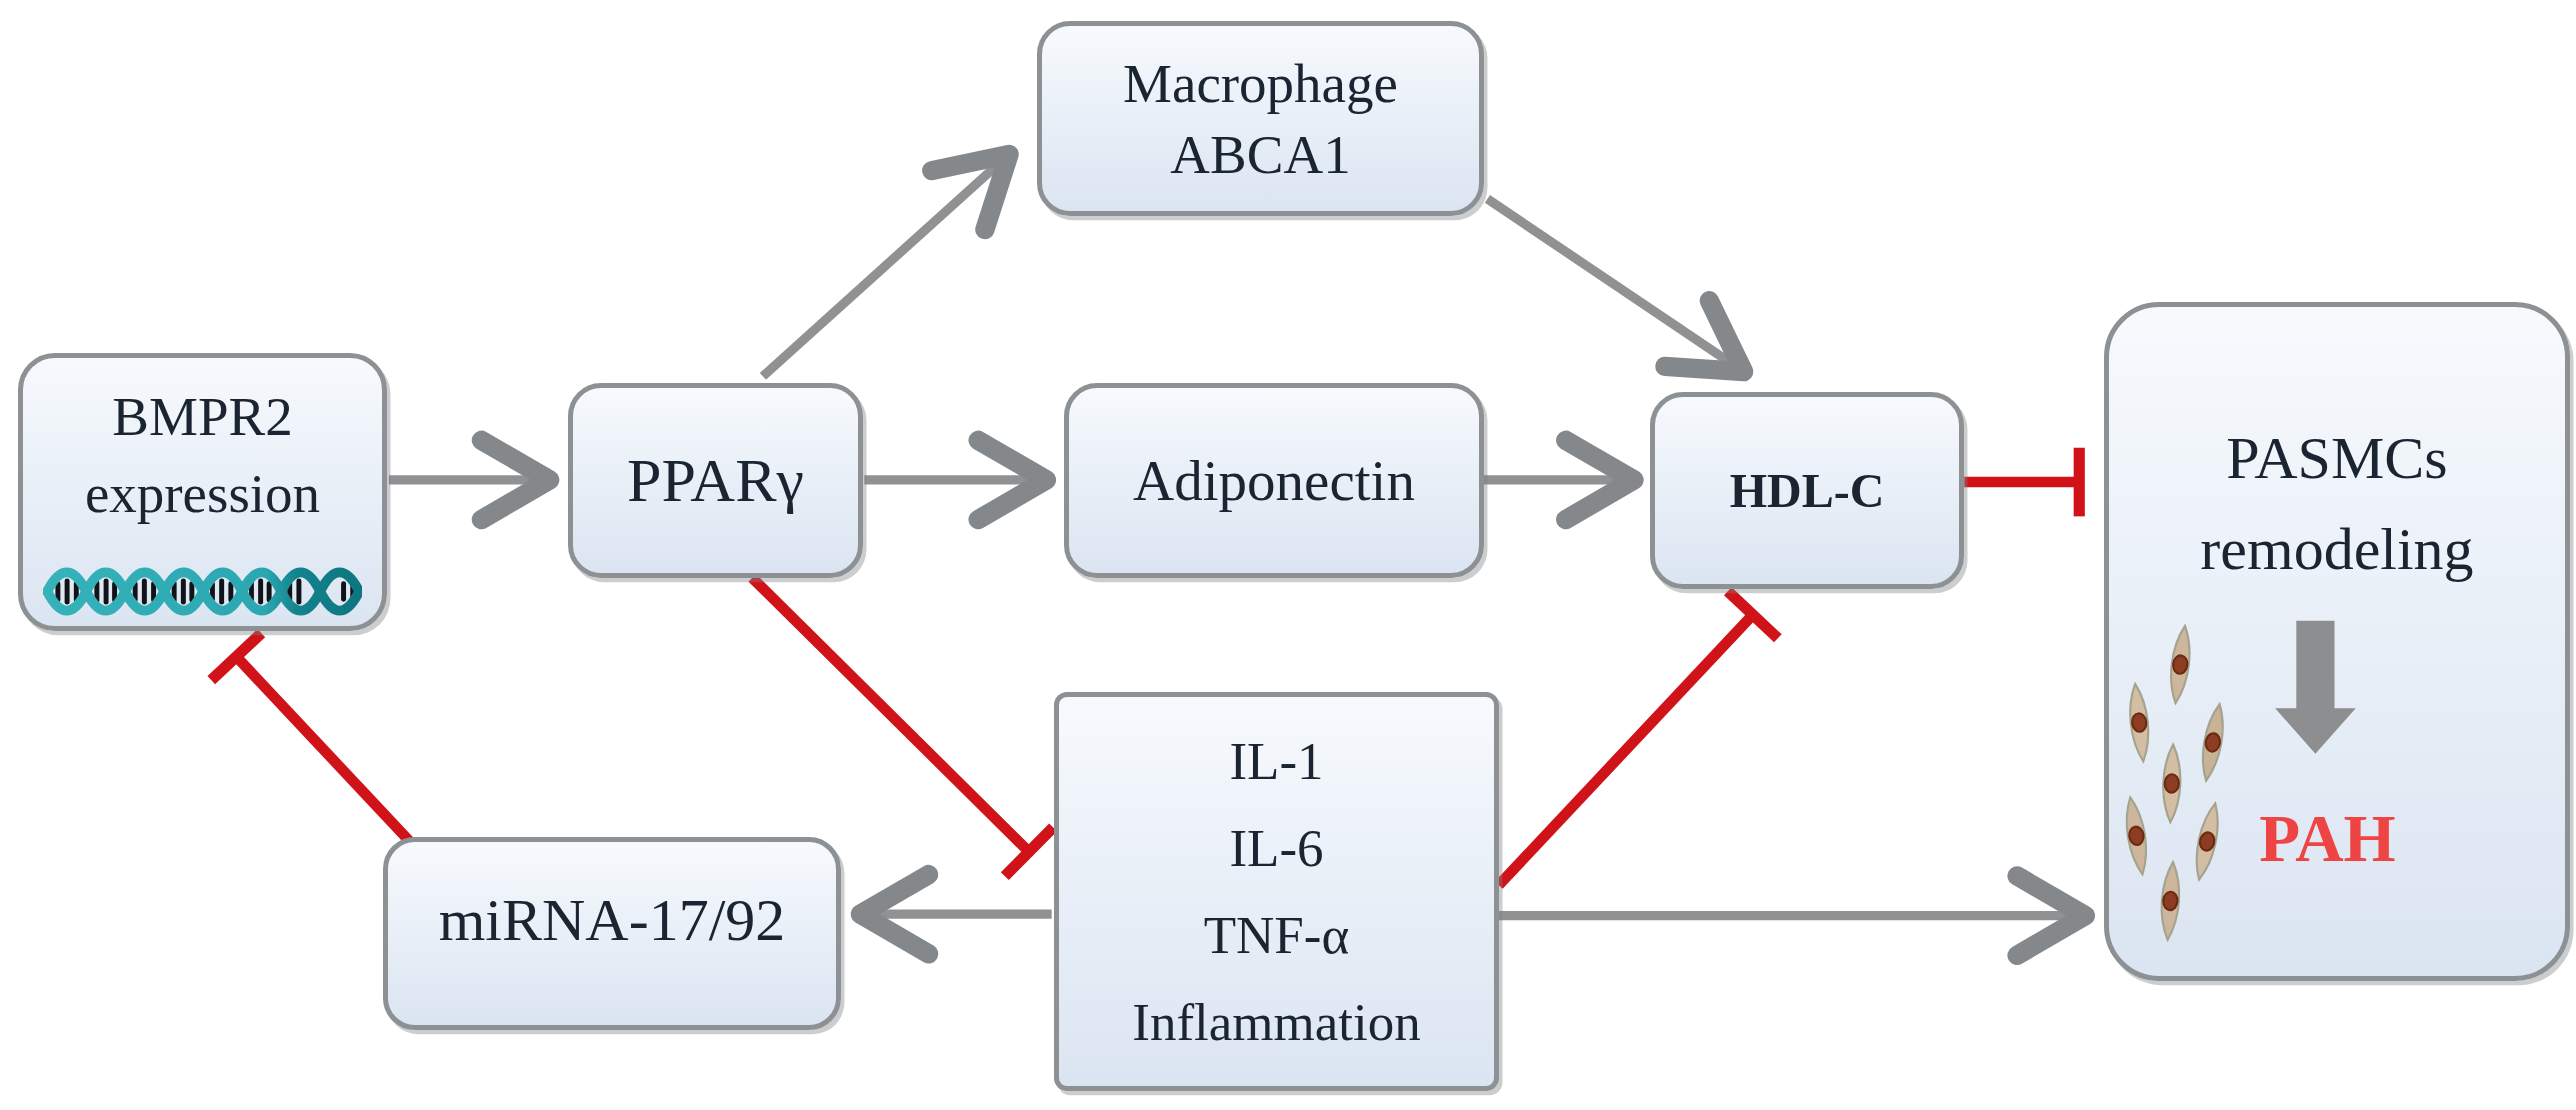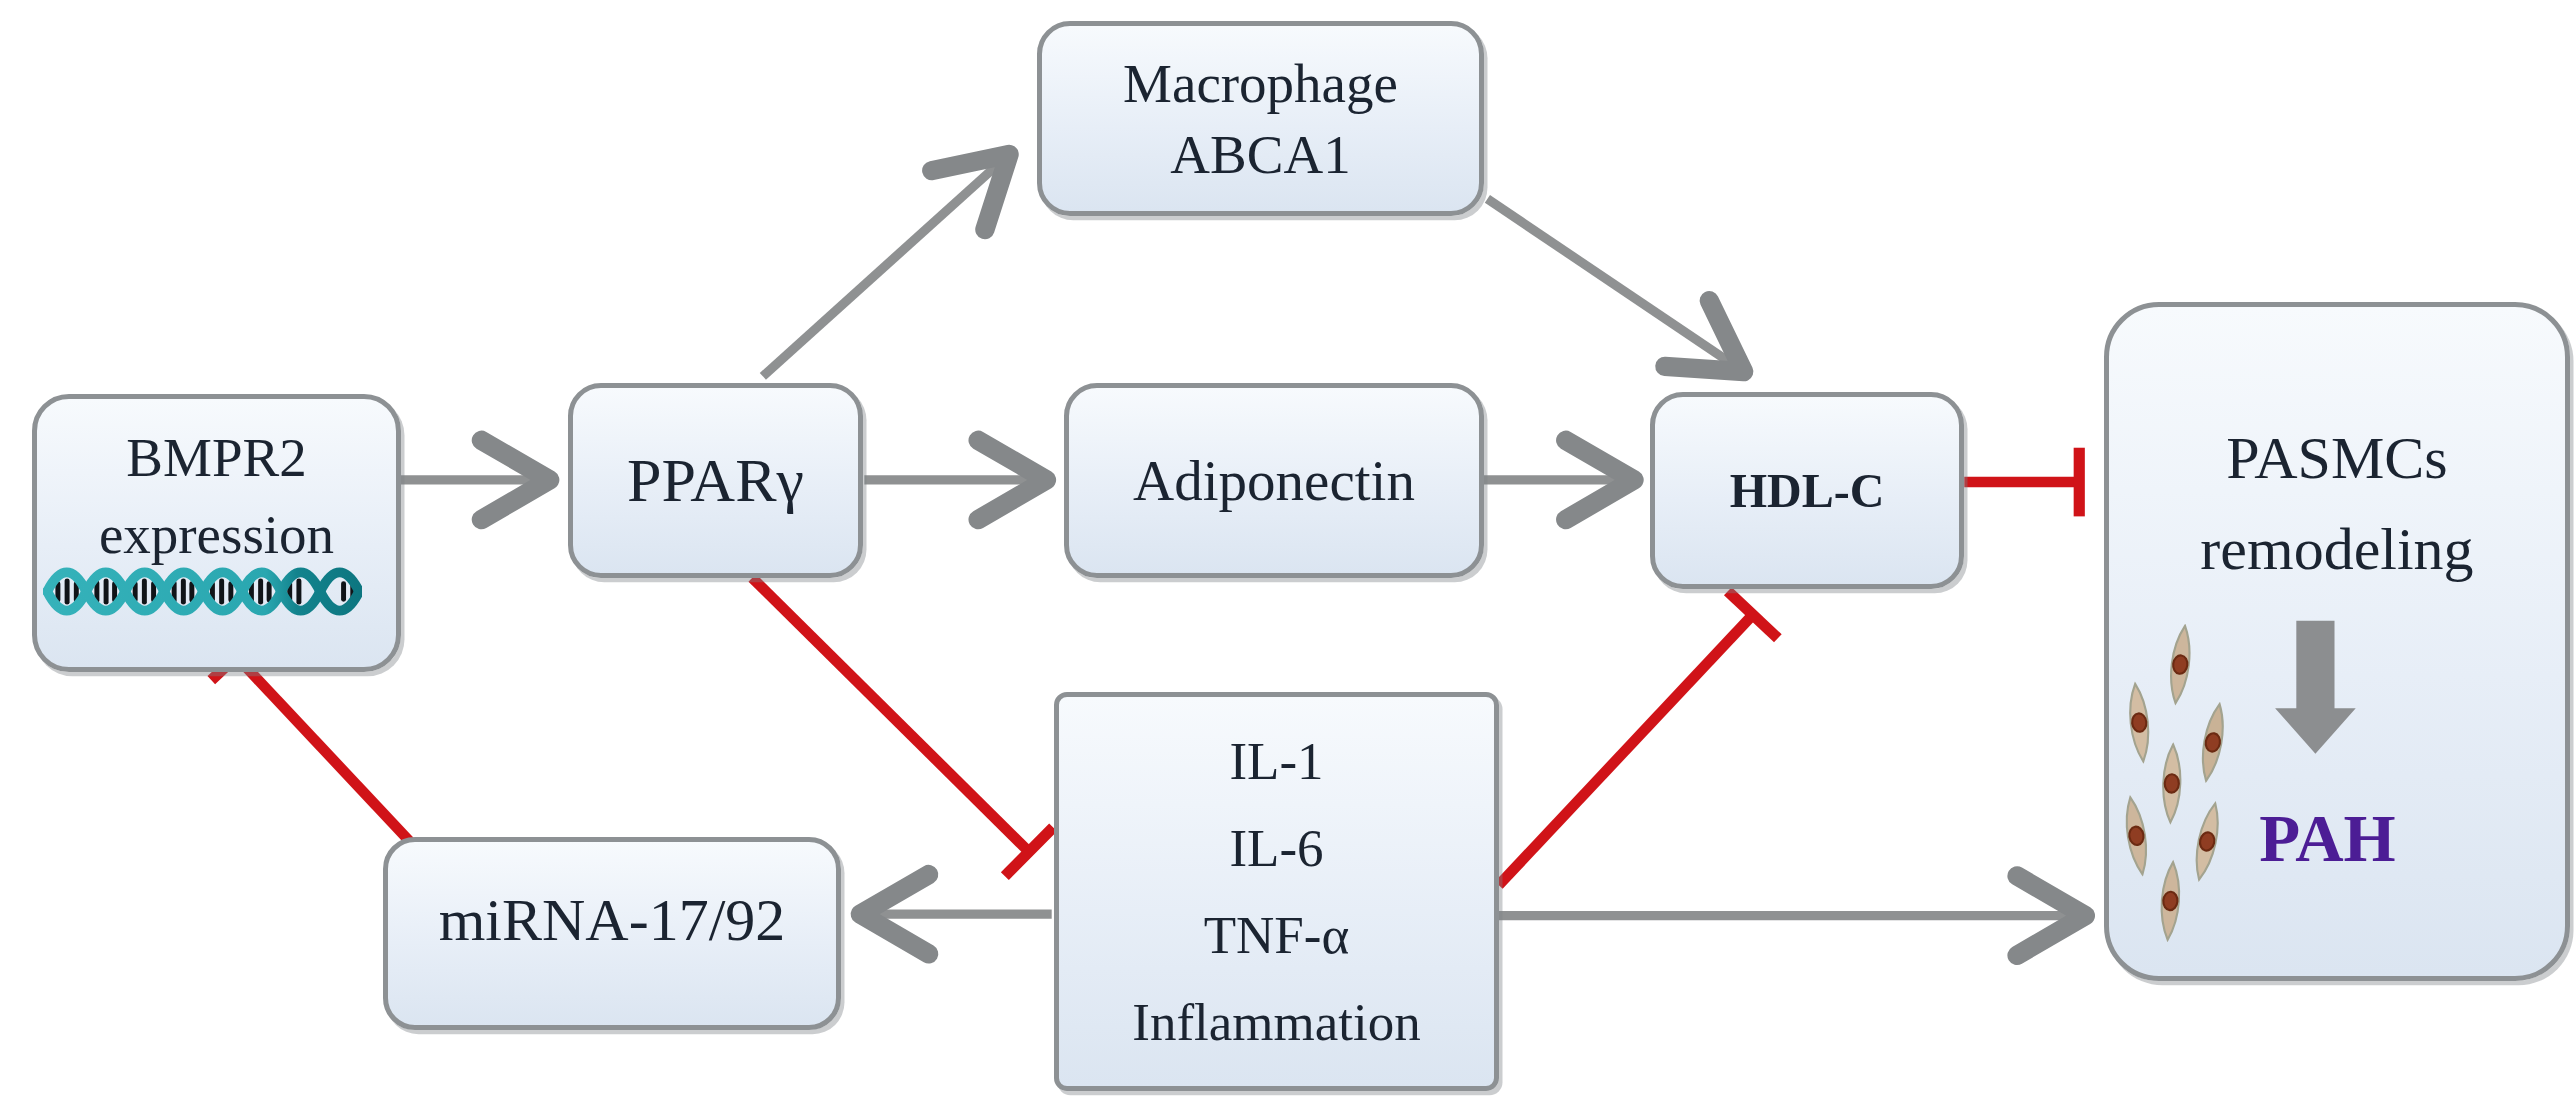--- a/index.html
+++ b/index.html
@@ -10,21 +10,21 @@
   #wires{position:absolute;left:0;top:0;z-index:1;}
   .node{
     position:absolute;z-index:2;box-sizing:border-box;
     border:5px solid #8d9194;border-radius:33px;
     background:linear-gradient(180deg,#f7fafd 0%,#e7eef7 55%,#dbe5f1 100%);
     box-shadow:3.5px 4.3px 0 rgba(125,130,136,.40);
     display:flex;flex-direction:column;align-items:center;justify-content:center;
     color:#1b2431;text-align:center;
   }
   .node .ln{display:block;white-space:nowrap;}
-  #node-bmpr2{left:32px;top:353px;width:369px;height:278px;justify-content:flex-start;padding-top:20px;border-radius:37px;margin-top:41px;}
+  #node-bmpr2{left:18px;top:353px;width:369px;height:278px;justify-content:flex-start;padding-top:20px;border-radius:37px;}
   #node-bmpr2 .ln{font-size:55px;line-height:77px;}
   #node-pparg{left:568px;top:383px;width:295px;height:195px;align-items:center;}
   #node-pparg .ln{font-size:62px;}
   #node-macrophage{left:1037px;top:21px;width:447px;height:195px;}
   #node-macrophage .ln{font-size:55px;line-height:71px;}
   #node-adiponectin{left:1064px;top:383px;width:420px;height:195px;}
   #node-adiponectin .ln{font-size:57px;}
   #node-hdlc{left:1650px;top:392px;width:314px;height:197px;}
   #node-hdlc .ln{font-size:48px;font-weight:bold;}
   #node-il{left:1054px;top:692px;width:445px;height:399px;border-radius:13px;}
@@ -32,21 +32,21 @@
   #node-mirna{left:383px;top:837px;width:458px;height:193px;justify-content:flex-start;padding-top:44px;border-radius:32px;}
   #node-mirna .ln{font-size:60px;}
   #node-pasmcs{left:2104px;top:302px;width:466px;height:679px;border-radius:55px;justify-content:flex-start;padding-top:106px;}
   #node-pasmcs .ln{font-size:60px;line-height:91px;}
   .icon-abs{position:absolute;z-index:3;}
   #dna-icon{left:43px;top:561px;}
   #cells-icon{left:2118px;top:624px;}
   #block-arrow{left:2268px;top:615px;}
   #pah-label{
     position:absolute;z-index:3;left:2235px;top:800px;width:185px;
-    font-size:67px;font-weight:bold;color:#4c1d95;text-align:center;
+    font-size:67px;font-weight:bold;color:#ef4444;text-align:center;
   }
 </style>
 </head>
 <body>
 
 <div id="stage">
 
   <svg id="wires" width="2576" height="1111" viewBox="0 0 3630 1565">
     <defs>
       <marker id="chev" markerWidth="12" markerHeight="12" refX="9.2" refY="6" orient="auto" markerUnits="strokeWidth">

